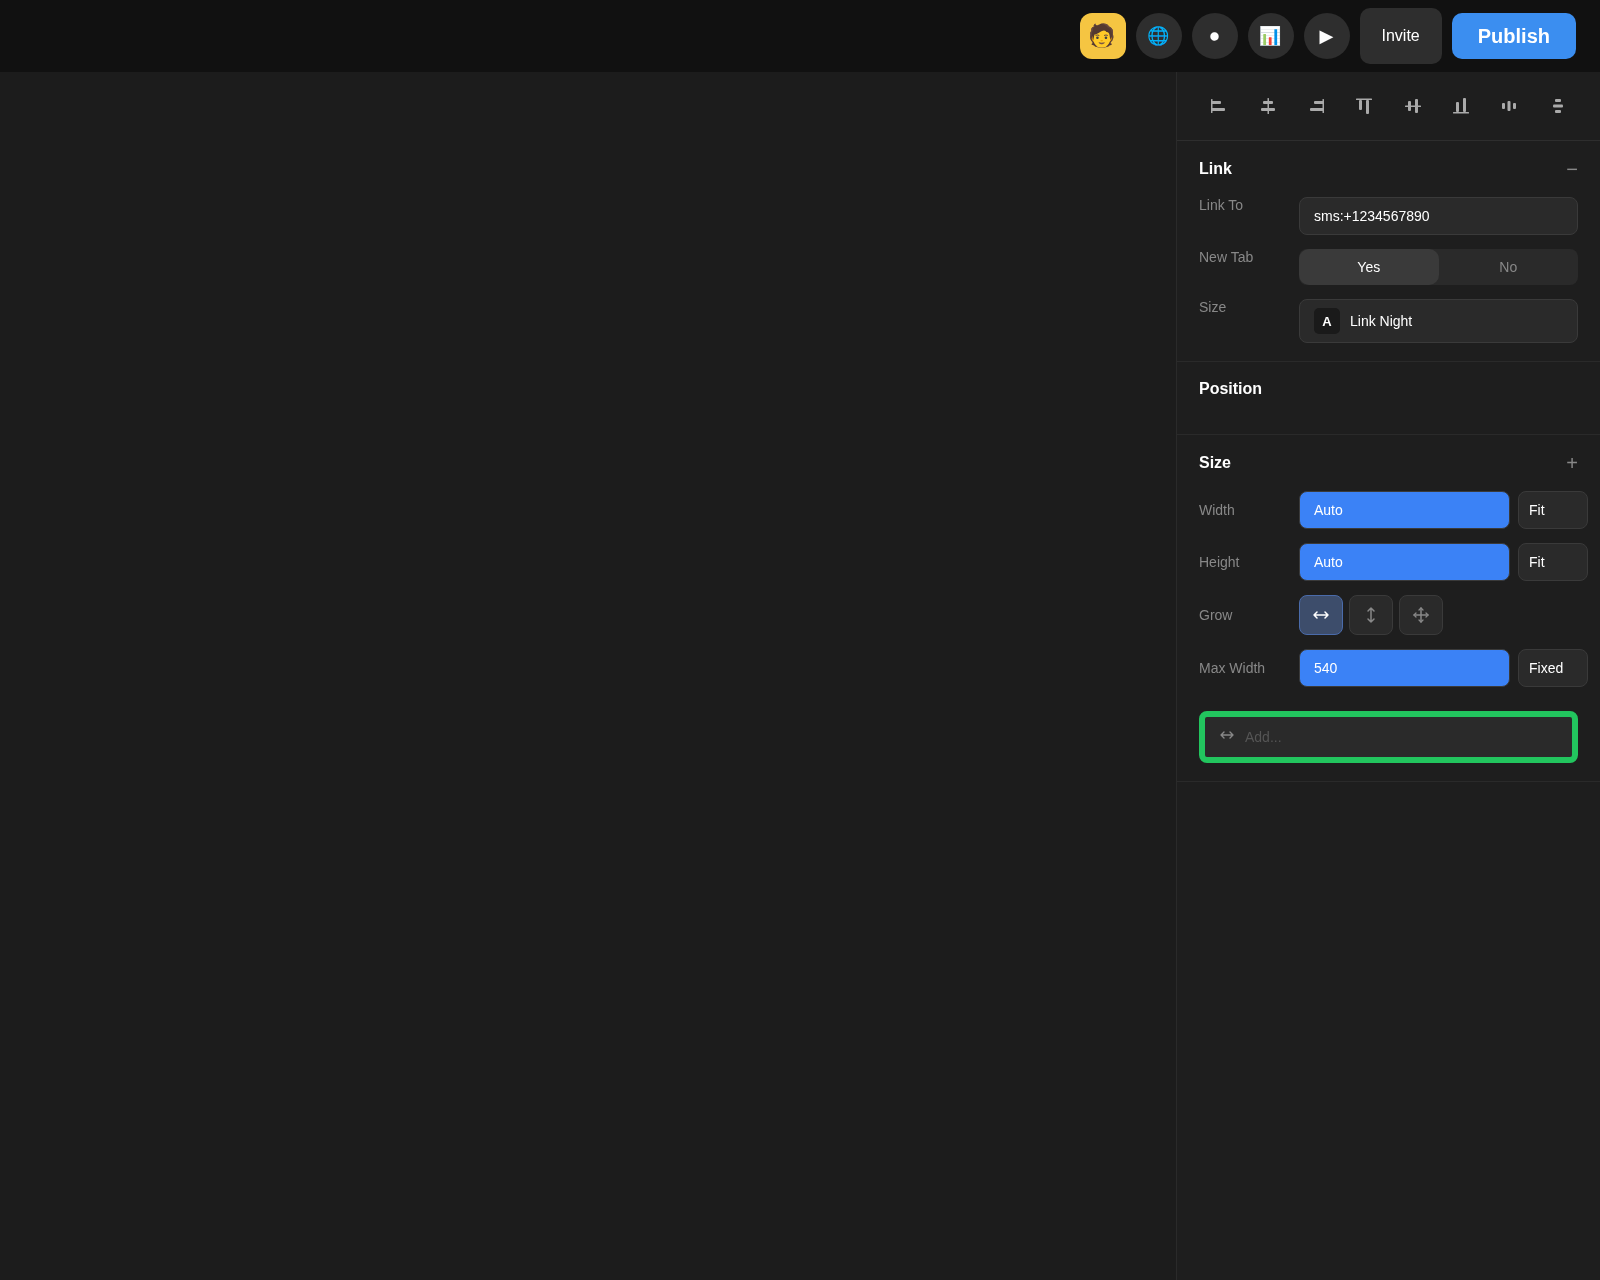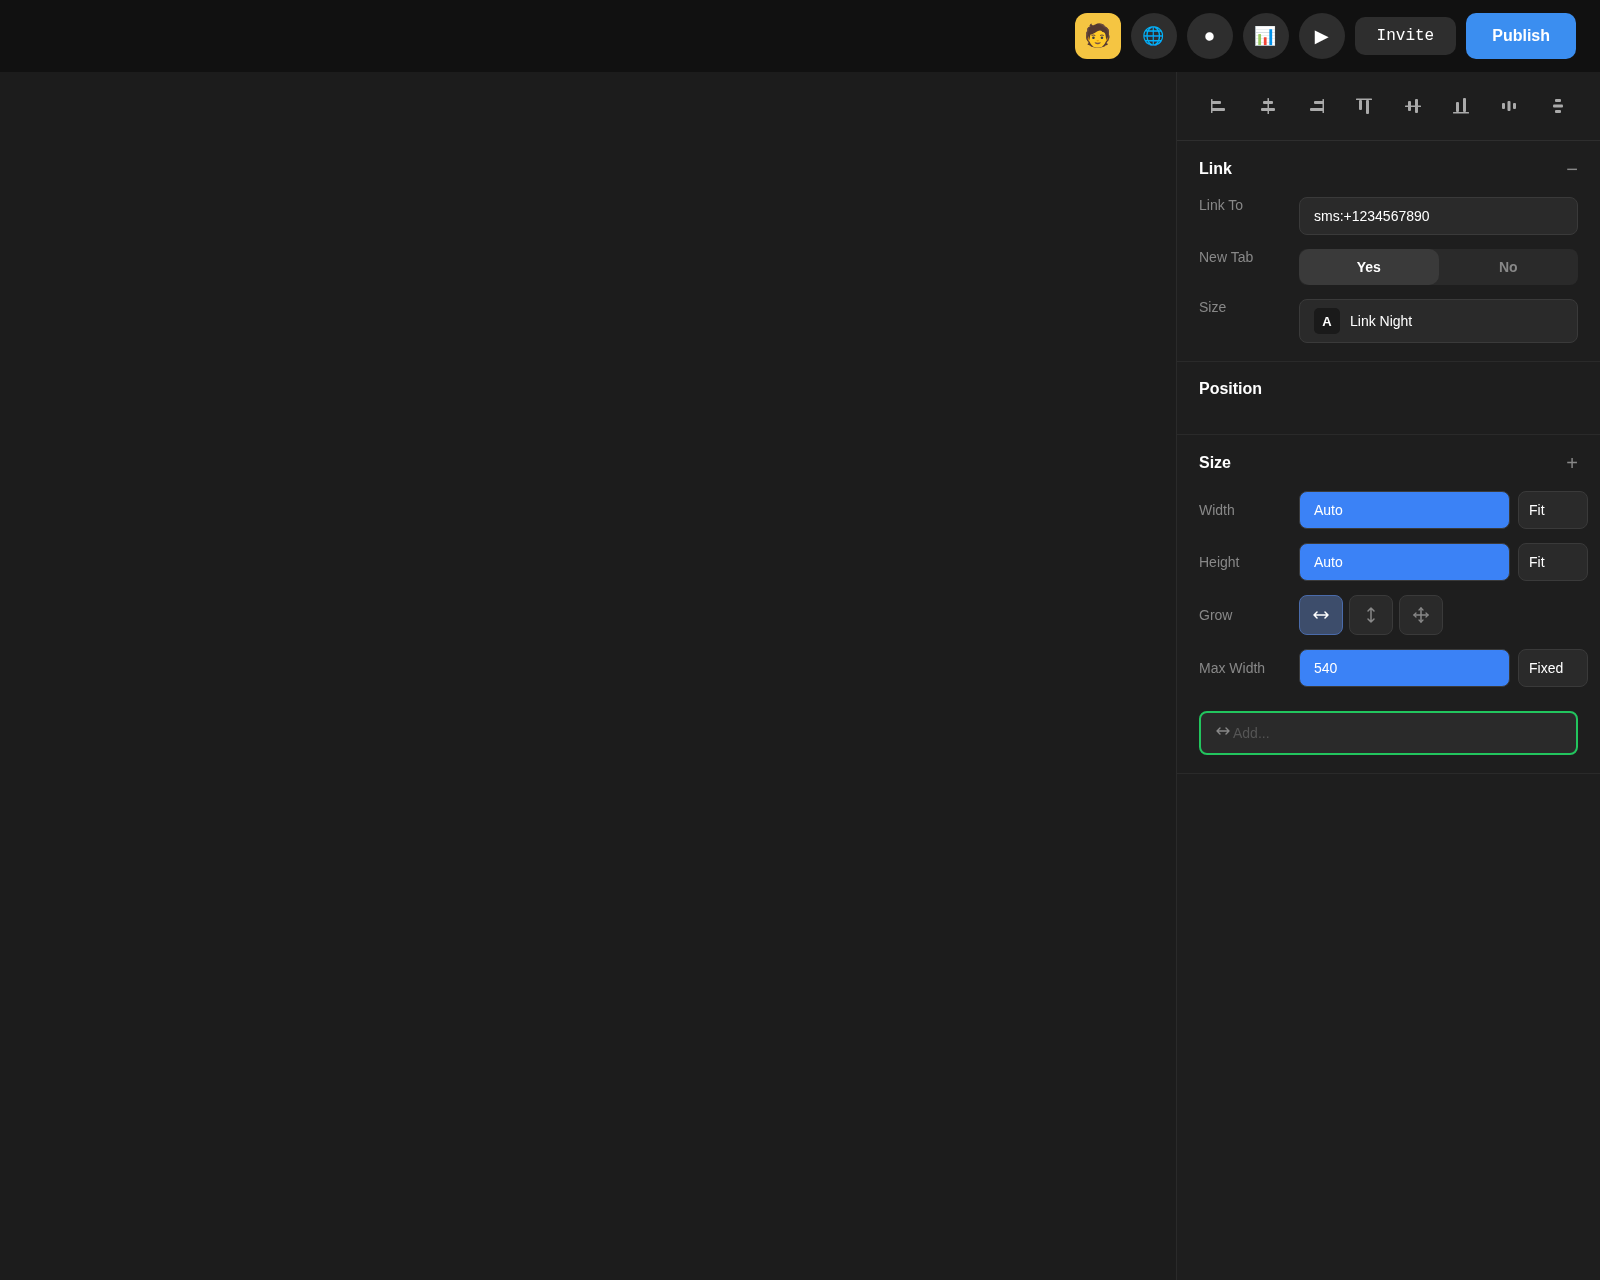--- a/index.html
+++ b/index.html
@@ -42,39 +42,38 @@
       width: 46px;
       height: 46px;
       border-radius: 12px;
       background: #f5c542;
       display: flex;
       align-items: center;
       justify-content: center;
       font-size: 22px;
     }
     .topbar-invite-btn {
-      height: 38px;
+      height: 56px;
       padding: 8px 22px;
       border-radius: 10px;
       background: #2e2e2e;
       border: none;
       color: #fff;
       font-size: 16px;
       font-weight: 500;
       cursor: pointer;
-      font-family: Liberation Mono, monospace;
     }
     .topbar-publish-btn {
       height: 46px;
       padding: 0 26px;
       border-radius: 10px;
       background: #3b8ef0;
       border: none;
       color: #fff;
-      font-size: 16px;
+      font-size: 20px;
       font-weight: 600;
       cursor: pointer;
     }
 
     
     .main {
       display: flex;
       flex: 1;
       overflow: hidden;
     }
@@ -180,21 +179,21 @@
       border-radius: 8px;
       overflow: hidden;
     }
     .toggle-btn {
       flex: 1;
       padding: 10px 0;
       border: none;
       background: transparent;
       color: #888;
       font-size: 14px;
-      font-weight: 700;
+      font-weight: 400;
       cursor: pointer;
       border-radius: 10px;
     }
     .toggle-btn.active {
       background: #3a3a3a;
       color: #fff;
     }
 
     
     .style-selector {
@@ -312,24 +311,24 @@
       background: #3d4d6b;
       border-color: #4a6baa;
       color: #fff;
     }
 
     
     .add-row {
       display: flex;
       align-items: center;
       background: #2a2a2a;
-      border: 2px solid #22c55e;
+      border: 6px solid #22c55e;
       border-radius: 8px;
       padding: 10px 14px;
-      gap: 2px;
+      gap: 10px;
       margin-top: 24px;
     }
     .add-row-icon {
       color: #888;
       font-size: 16px;
     }
     .add-row-placeholder {
       color: #555;
       font-size: 14px;
     }

